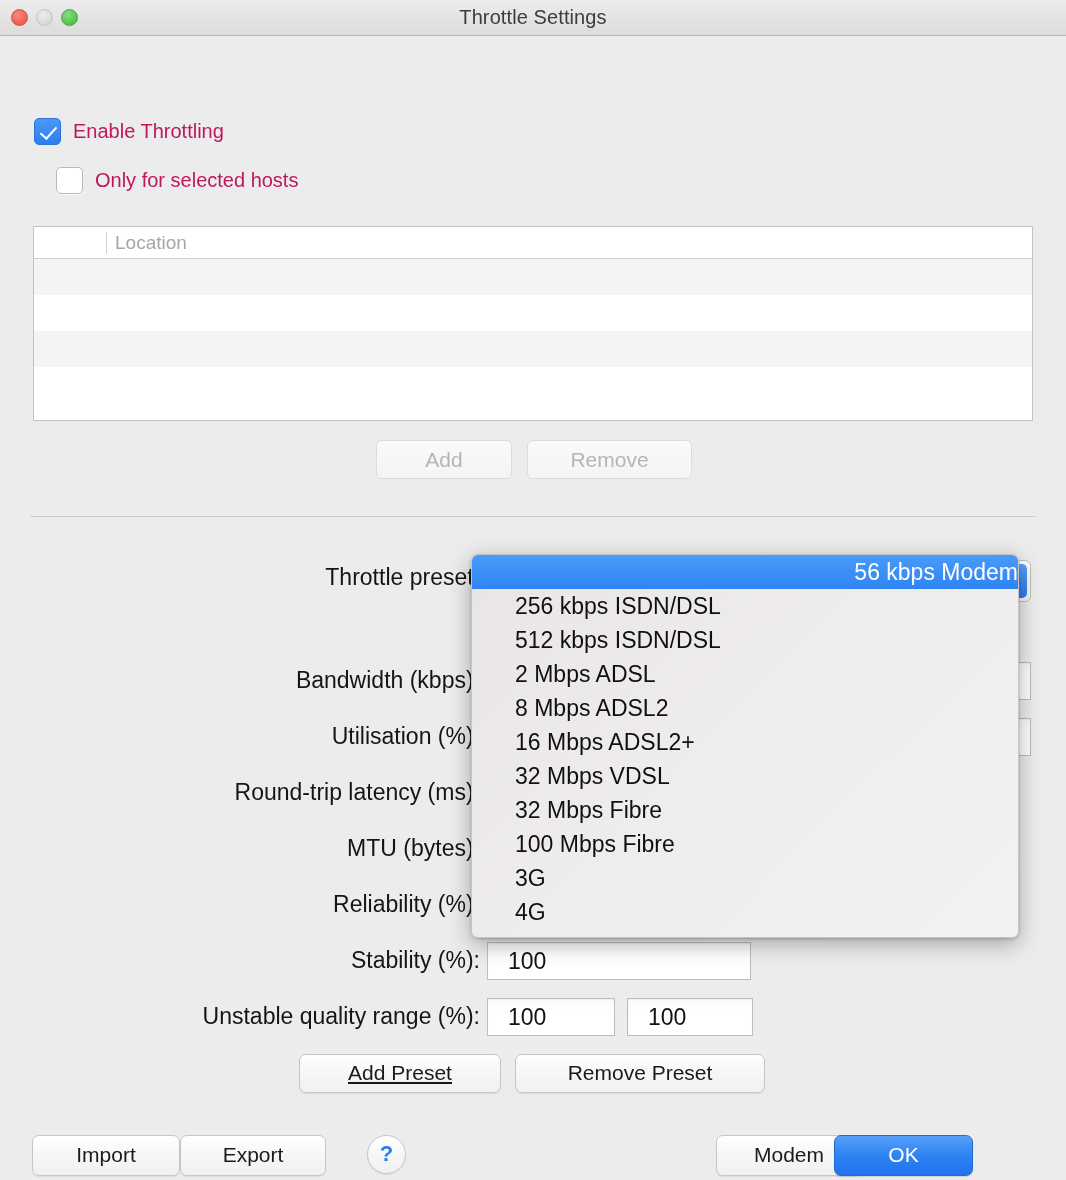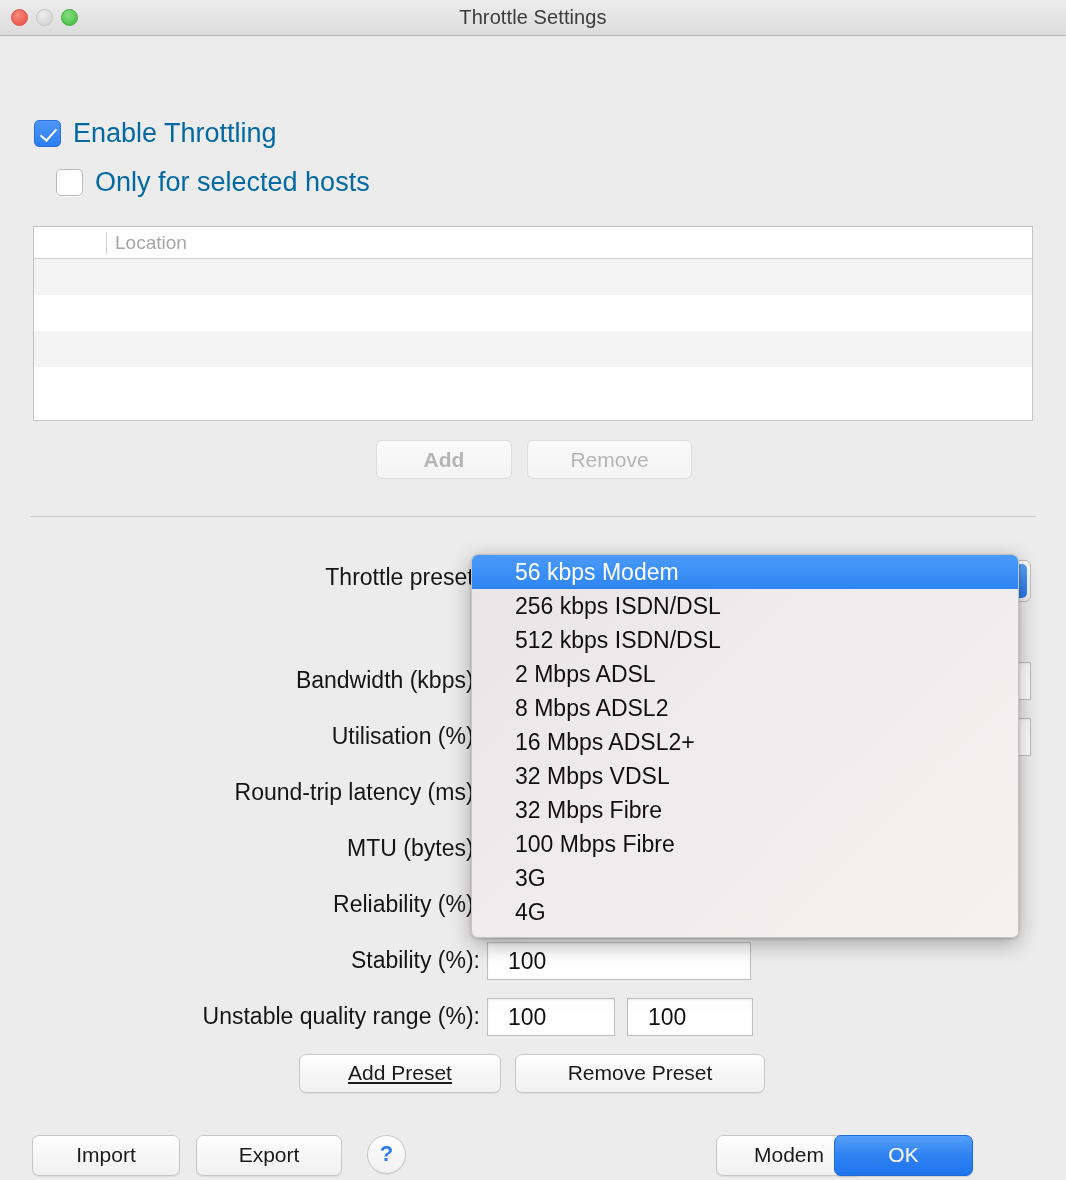--- a/index.html
+++ b/index.html
@@ -88,22 +88,22 @@
     left: 9px;
     top: 4px;
     width: 7px;
     height: 14px;
     border: solid #ffffff;
     border-width: 0 2.8px 2.8px 0;
     transform: rotate(42deg);
   }
   .cblabel {
     margin-left: 12px;
-    font-size: 27px;
-    color: #0369a1;
+    font-size: 20px;
+    color: #be185d;
     white-space: nowrap;
   }
 
   
   .hosttable {
     position: absolute;
     left: 33px;
     top: 190px;
     width: 1000px;
     height: 195px;
@@ -177,21 +177,20 @@
     color: #b5b5b5;
     background: linear-gradient(to bottom, #fafafa 0%, #f4f4f4 100%);
     border-color: #dcdcdc;
     box-shadow: none;
   }
   .btn-add {
     position: absolute;
     left: 376px; top: 404px;
     width: 136px; height: 39px;
     line-height: 37px;
-    font-weight: bold;
   }
   .btn-remove {
     position: absolute;
     left: 527px; top: 404px;
     width: 165px; height: 39px;
     line-height: 37px;
   }
 
   
   .separator {
@@ -288,20 +287,21 @@
     color: #101010;
     padding-left: 43px;
     white-space: nowrap;
     box-sizing: border-box;
   }
   .menuitem.selected {
     background: linear-gradient(to bottom, #4a9bf8, #2e84f3);
     color: #ffffff;
     margin-top: -5px;
     padding-top: 0;
+    text-align: right;
   }
 
   
   .btn-addpreset {
     position: absolute;
     left: 299px; top: 1018px;
     width: 202px; height: 39px;
     line-height: 36px;
     border-radius: 7px;
     text-decoration: underline;
@@ -317,21 +317,21 @@
   
   .btn-import {
     position: absolute;
     left: 32px; top: 1099px;
     width: 148px; height: 41px;
     line-height: 38px;
     border-radius: 7px;
   }
   .btn-export {
     position: absolute;
-    left: 196px; top: 1099px;
+    left: 180px; top: 1099px;
     width: 146px; height: 41px;
     line-height: 38px;
     border-radius: 7px;
   }
   .btn-help {
     position: absolute;
     left: 367px; top: 1099px;
     width: 39px; height: 39px;
     border-radius: 50%;
     line-height: 36px;

